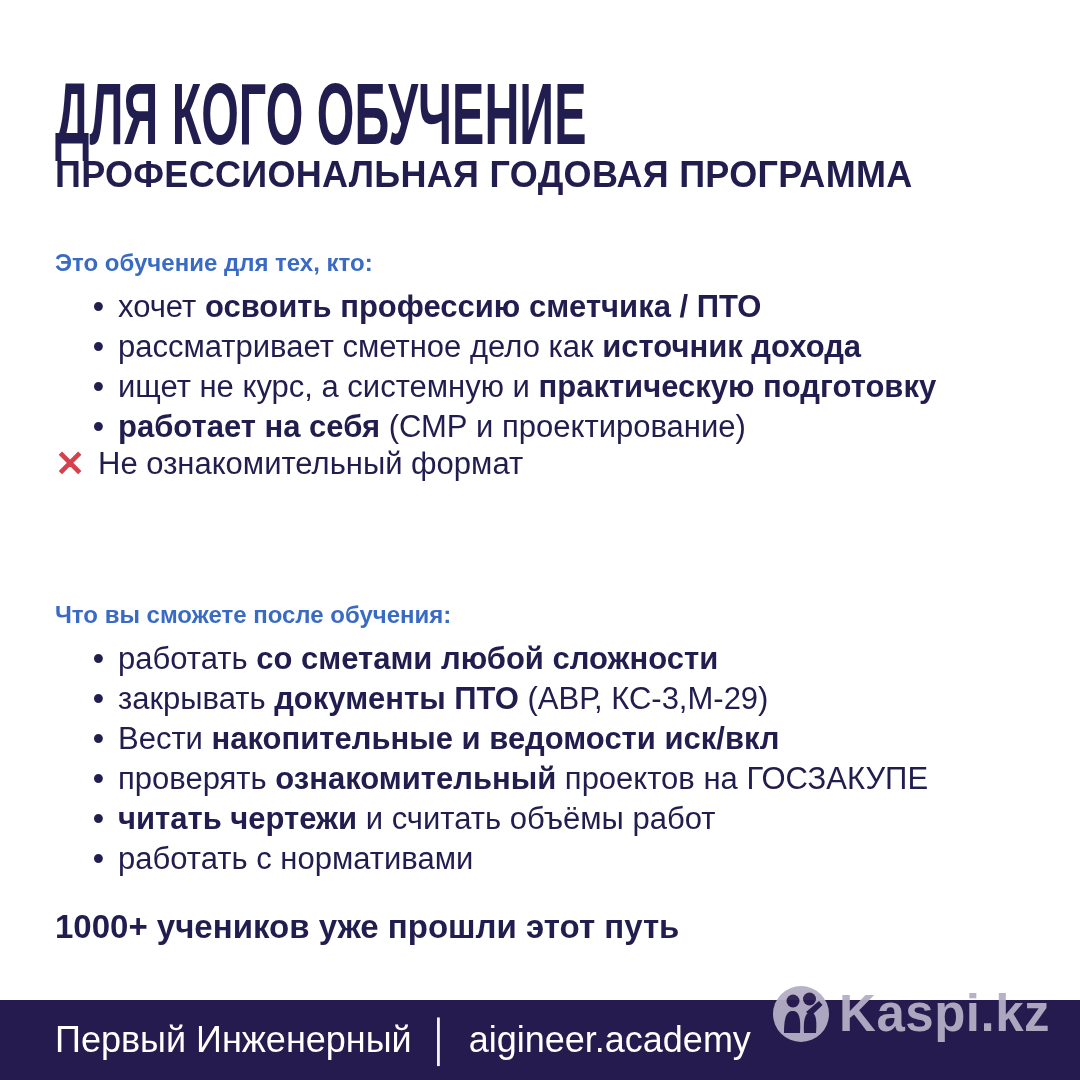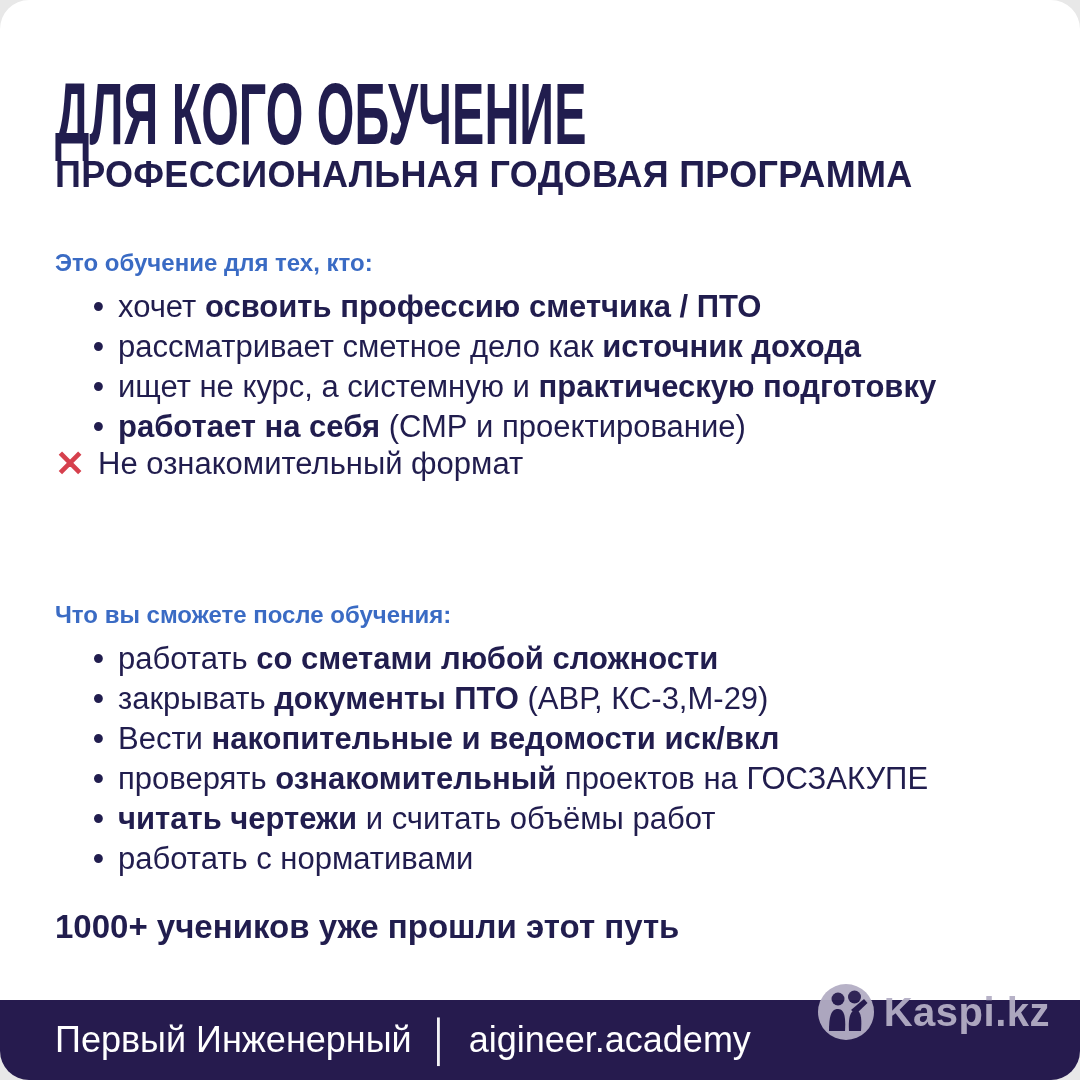--- a/index.html
+++ b/index.html
@@ -13,21 +13,20 @@
   * { margin: 0; padding: 0; box-sizing: border-box; }
   html, body { background: #e8e8e8; }
   .canvas {
     width: 1080px; height: 1080px;
     position: relative;
     background: var(--bg);
     overflow: hidden;
     font-family: "Liberation Sans", sans-serif;
     color: var(--ink);
     margin: 0 auto;
-    border-radius: 29px;
   }
   .content { padding: 78px 30px 0 55px; }
 
   .title {
     font-size: 88px;
     line-height: 72px;
     font-weight: 700;
     white-space: nowrap;
     transform: scale(0.55, 1.0);
     transform-origin: left top;
@@ -118,21 +117,21 @@
     position: absolute;
     top: 984px;
     right: 30px;
     display: flex;
     align-items: center;
     gap: 10px;
     color: var(--watermark);
     opacity: 0.95;
   }
   .watermark .wm-text {
-    font-size: 40px;
+    font-size: 51px;
     font-weight: 700;
     letter-spacing: 0.5px;
   }
 </style>
 </head>
 <body>
 
 <div class="canvas">
   <div class="content">
 

